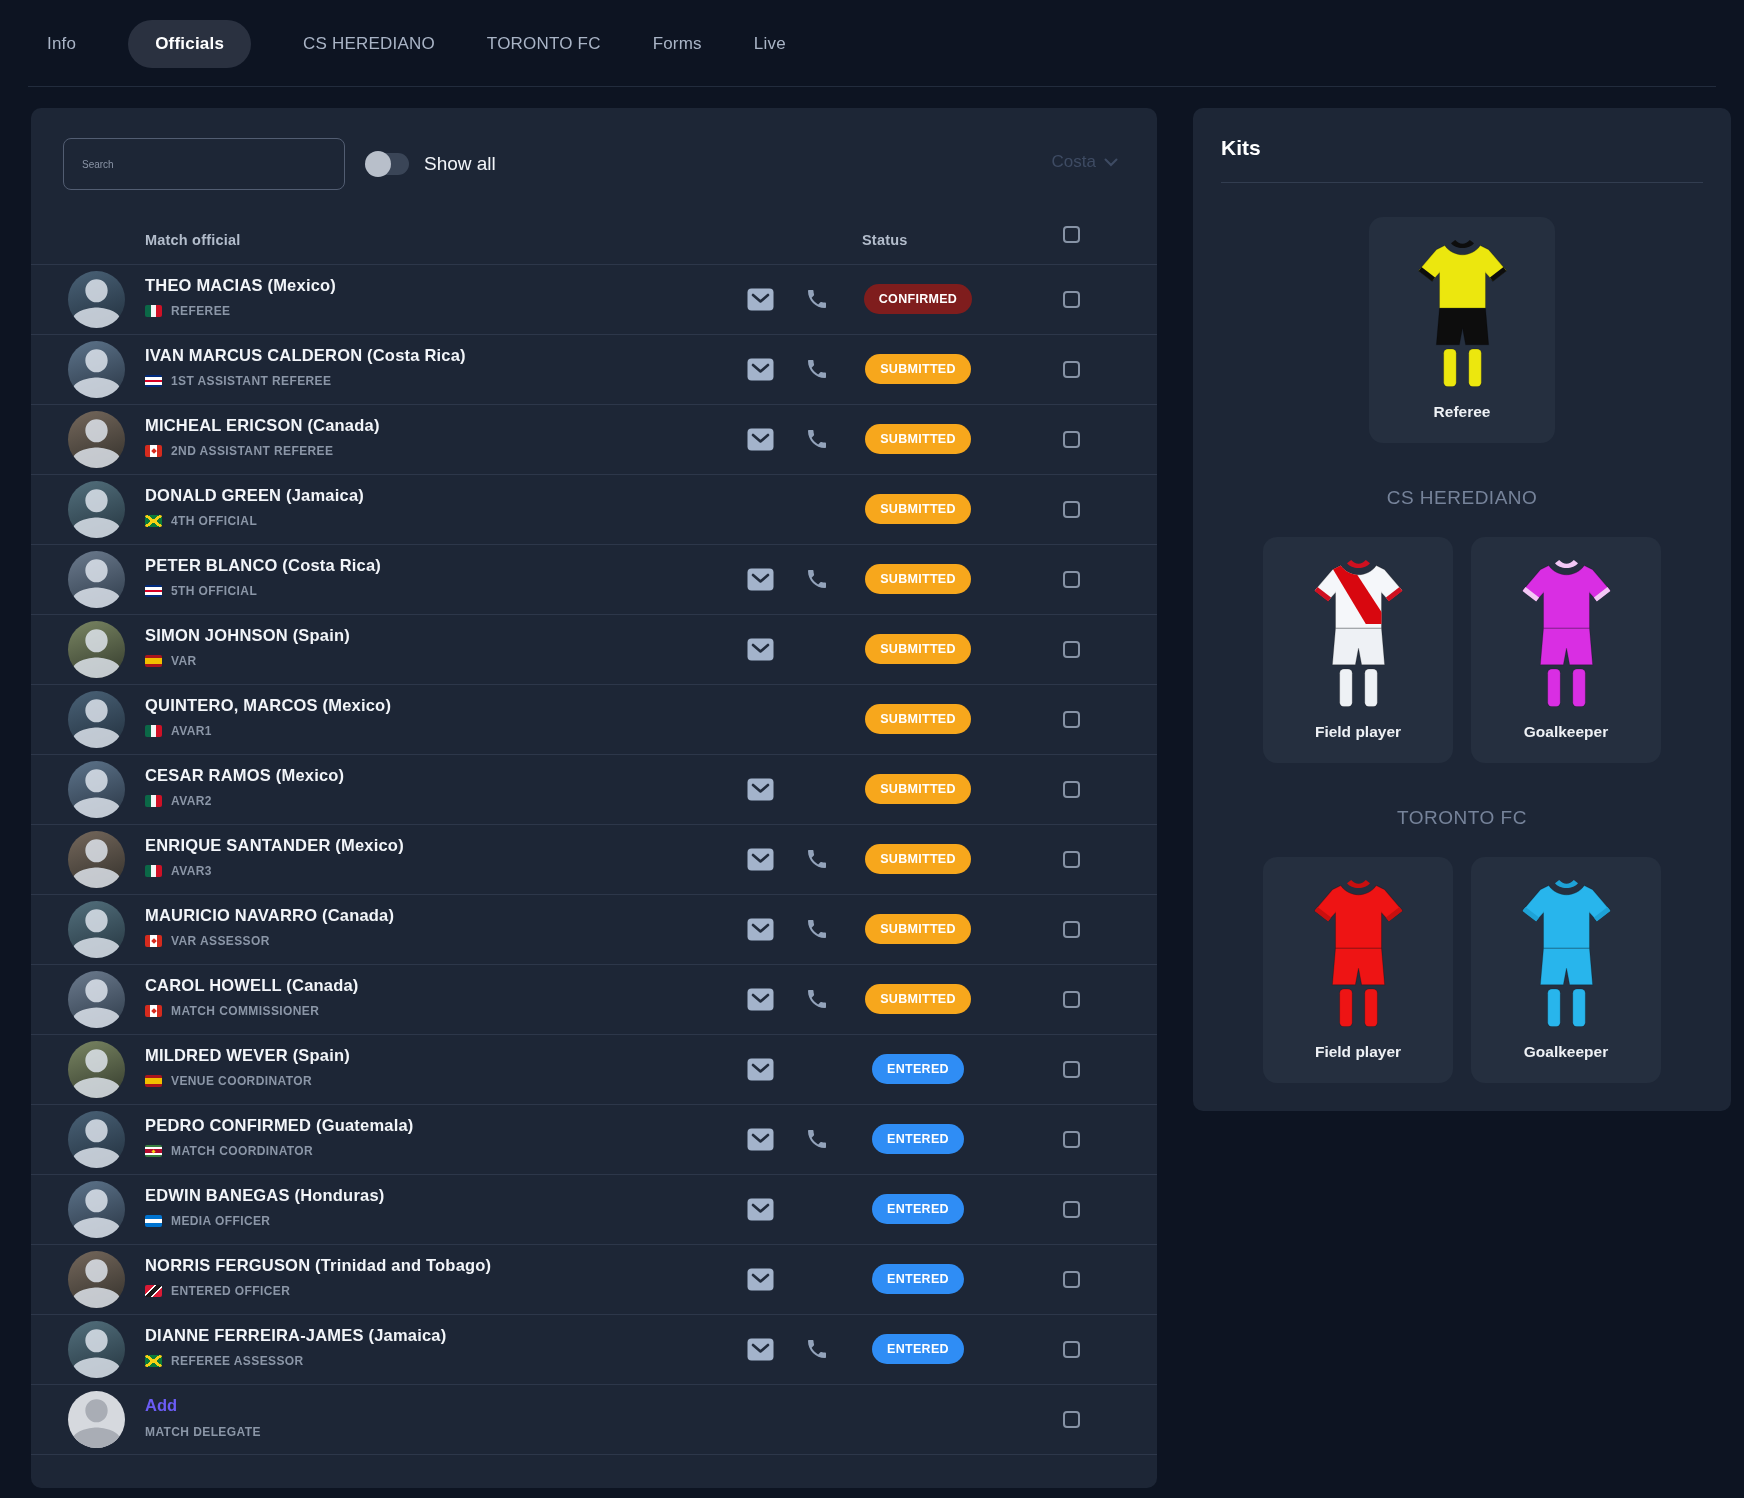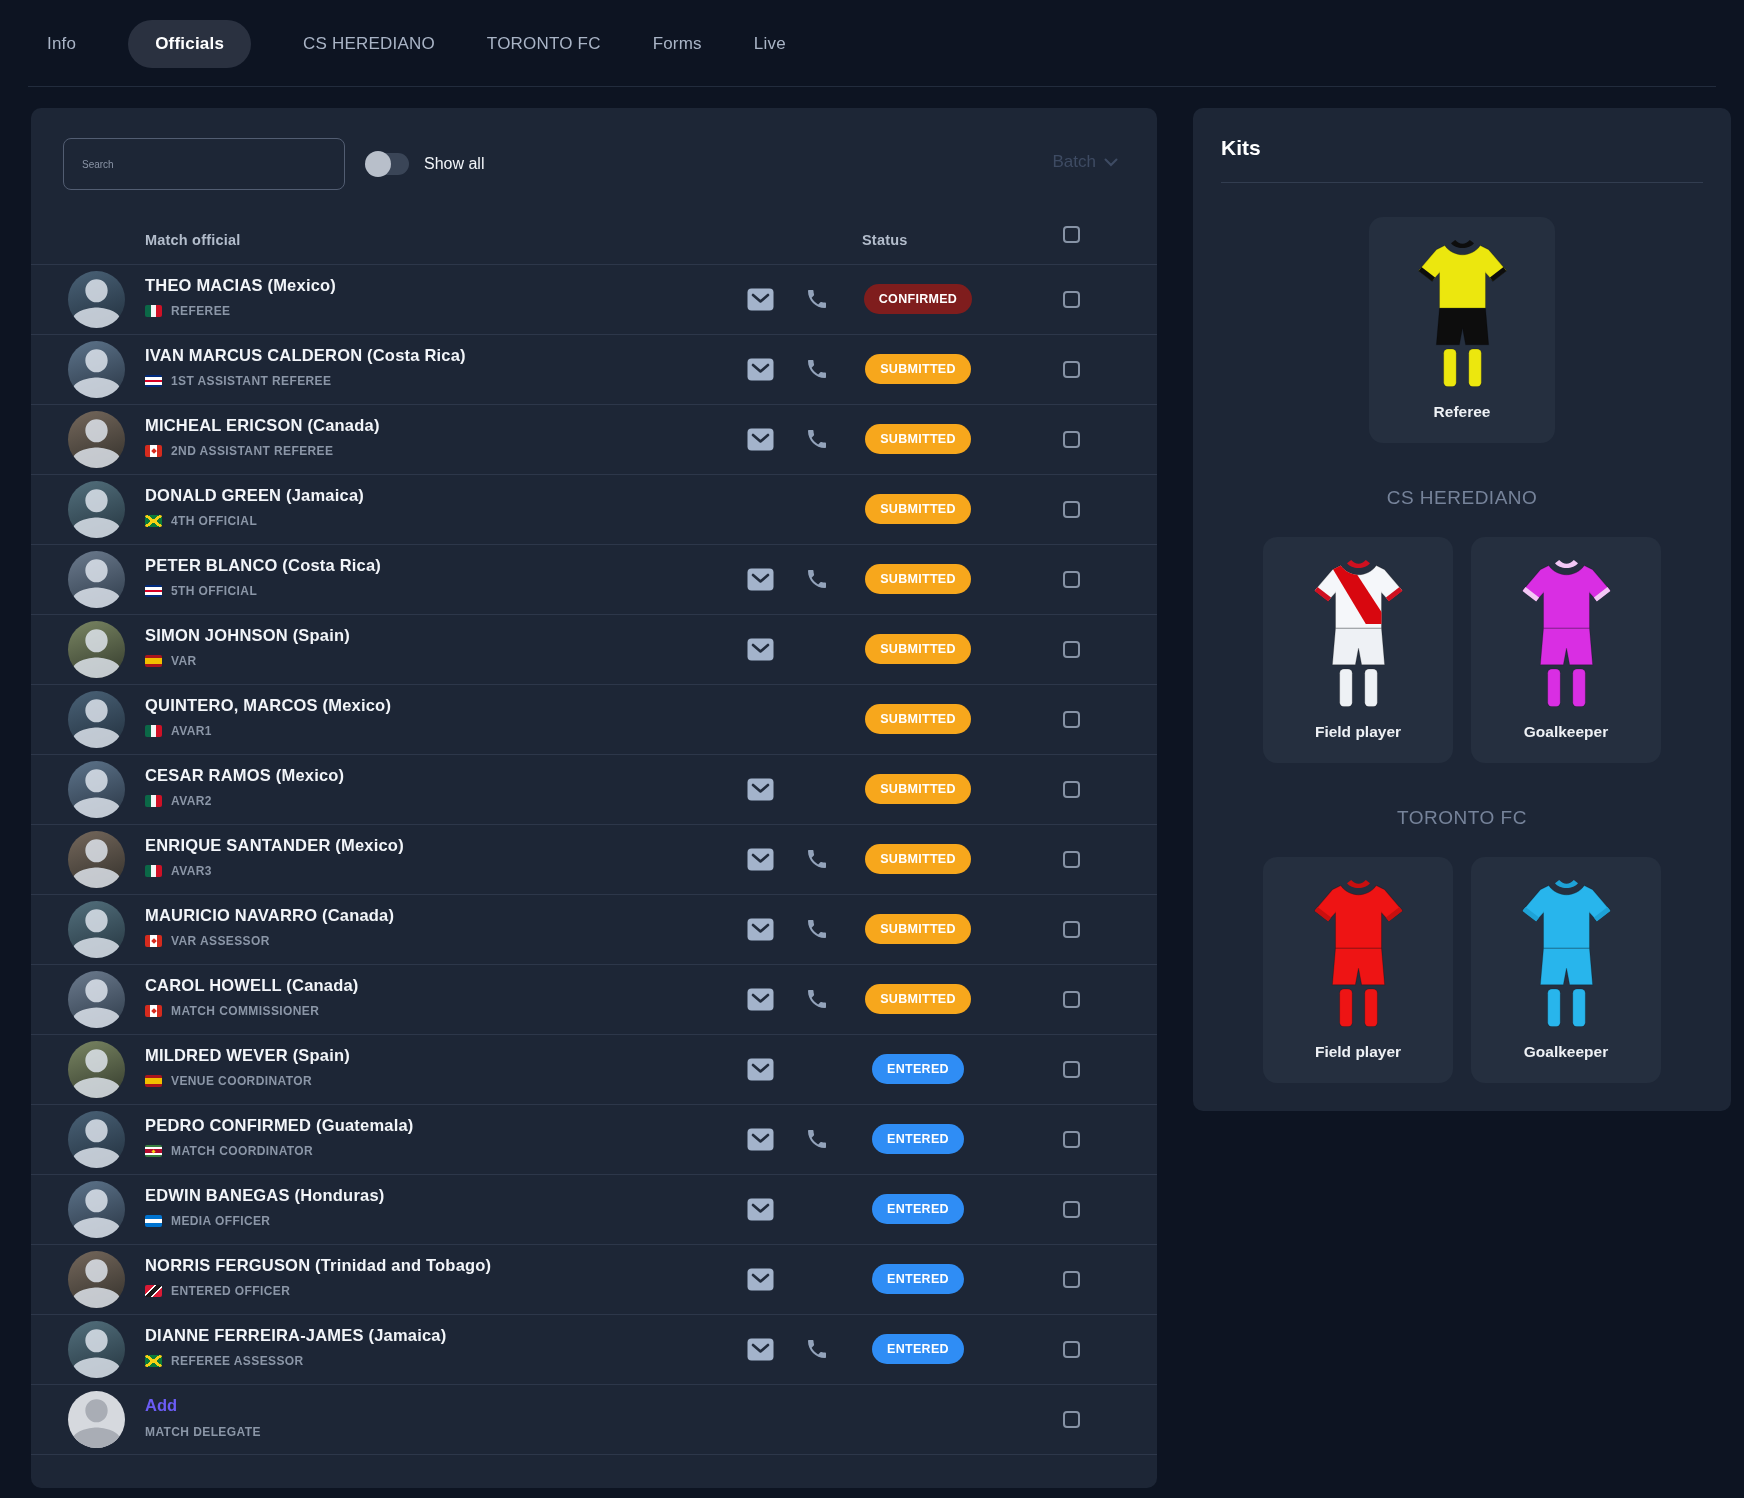--- a/index.html
+++ b/index.html
@@ -24,21 +24,21 @@
   .controls { position:relative; height:52px; margin-top:30px; }
   .search-input { position:absolute; left:32px; top:0; width:282px; height:52px;
       background:transparent; border:1px solid #525d72; border-radius:8px; outline:none;
       color:#dfe6ef; font-family:inherit; font-size:10px; padding:0 18px; }
   .search-input::placeholder { color:#8a94a6; }
   .toggle-group { position:absolute; left:336px; top:0; height:52px; display:flex; align-items:center; gap:15px; }
   .toggle { position:relative; width:42px; height:22px; background:#3a4557; border:none;
       border-radius:12px; cursor:pointer; }
   .toggle .knob { position:absolute; left:-2px; top:-2px; width:26px; height:26px;
       background:#b8bfca; border-radius:50%; }
-  .toggle-label { color:#f2f5f9; font-size:16px; font-weight:500; }
+  .toggle-label { color:#f2f5f9; font-size:19px; font-weight:500; }
   .batch { position:absolute; right:39px; top:14px; display:flex; align-items:center; gap:8px;
       background:none; border:none; color:#3e4b63; font-family:inherit; font-size:17px;
       font-weight:500; cursor:pointer; }
   .batch svg { stroke:#3e4b63; }
 
   
   .table-head { position:relative; height:48px; margin-top:26px;padding-left:8px; }
   .th { position:absolute; top:16px; color:#b3bdcc; font-size:14.5px; font-weight:700; letter-spacing:.2px; }
   .th-official { left:114px; }
   .th-status { left:831px; }
@@ -126,21 +126,21 @@
     <section class="panel officials-panel">
       <div class="controls">
         <input class="search-input" type="text" placeholder="Search" style="">
         <div class="toggle-group">
           <button class="toggle">
               <span class="knob"></span>
             </button>
           <span class="toggle-label">Show all</span>
         </div>
         <button class="batch">
-          <span>Batch</span>
+          <span>Costa</span>
           <svg width="14" height="9" viewBox="0 0 14 9" fill="none">
               <path d="M1.5 1.5L7 7l5.5-5.5" stroke-width="2" stroke-linecap="round"></path>
             </svg>
         </button>
       </div>
 
       <div class="table-head">
         <span class="th th-official">Match official</span>
         <span class="th th-status">Status</span>
         <button class="checkbox"></button>

